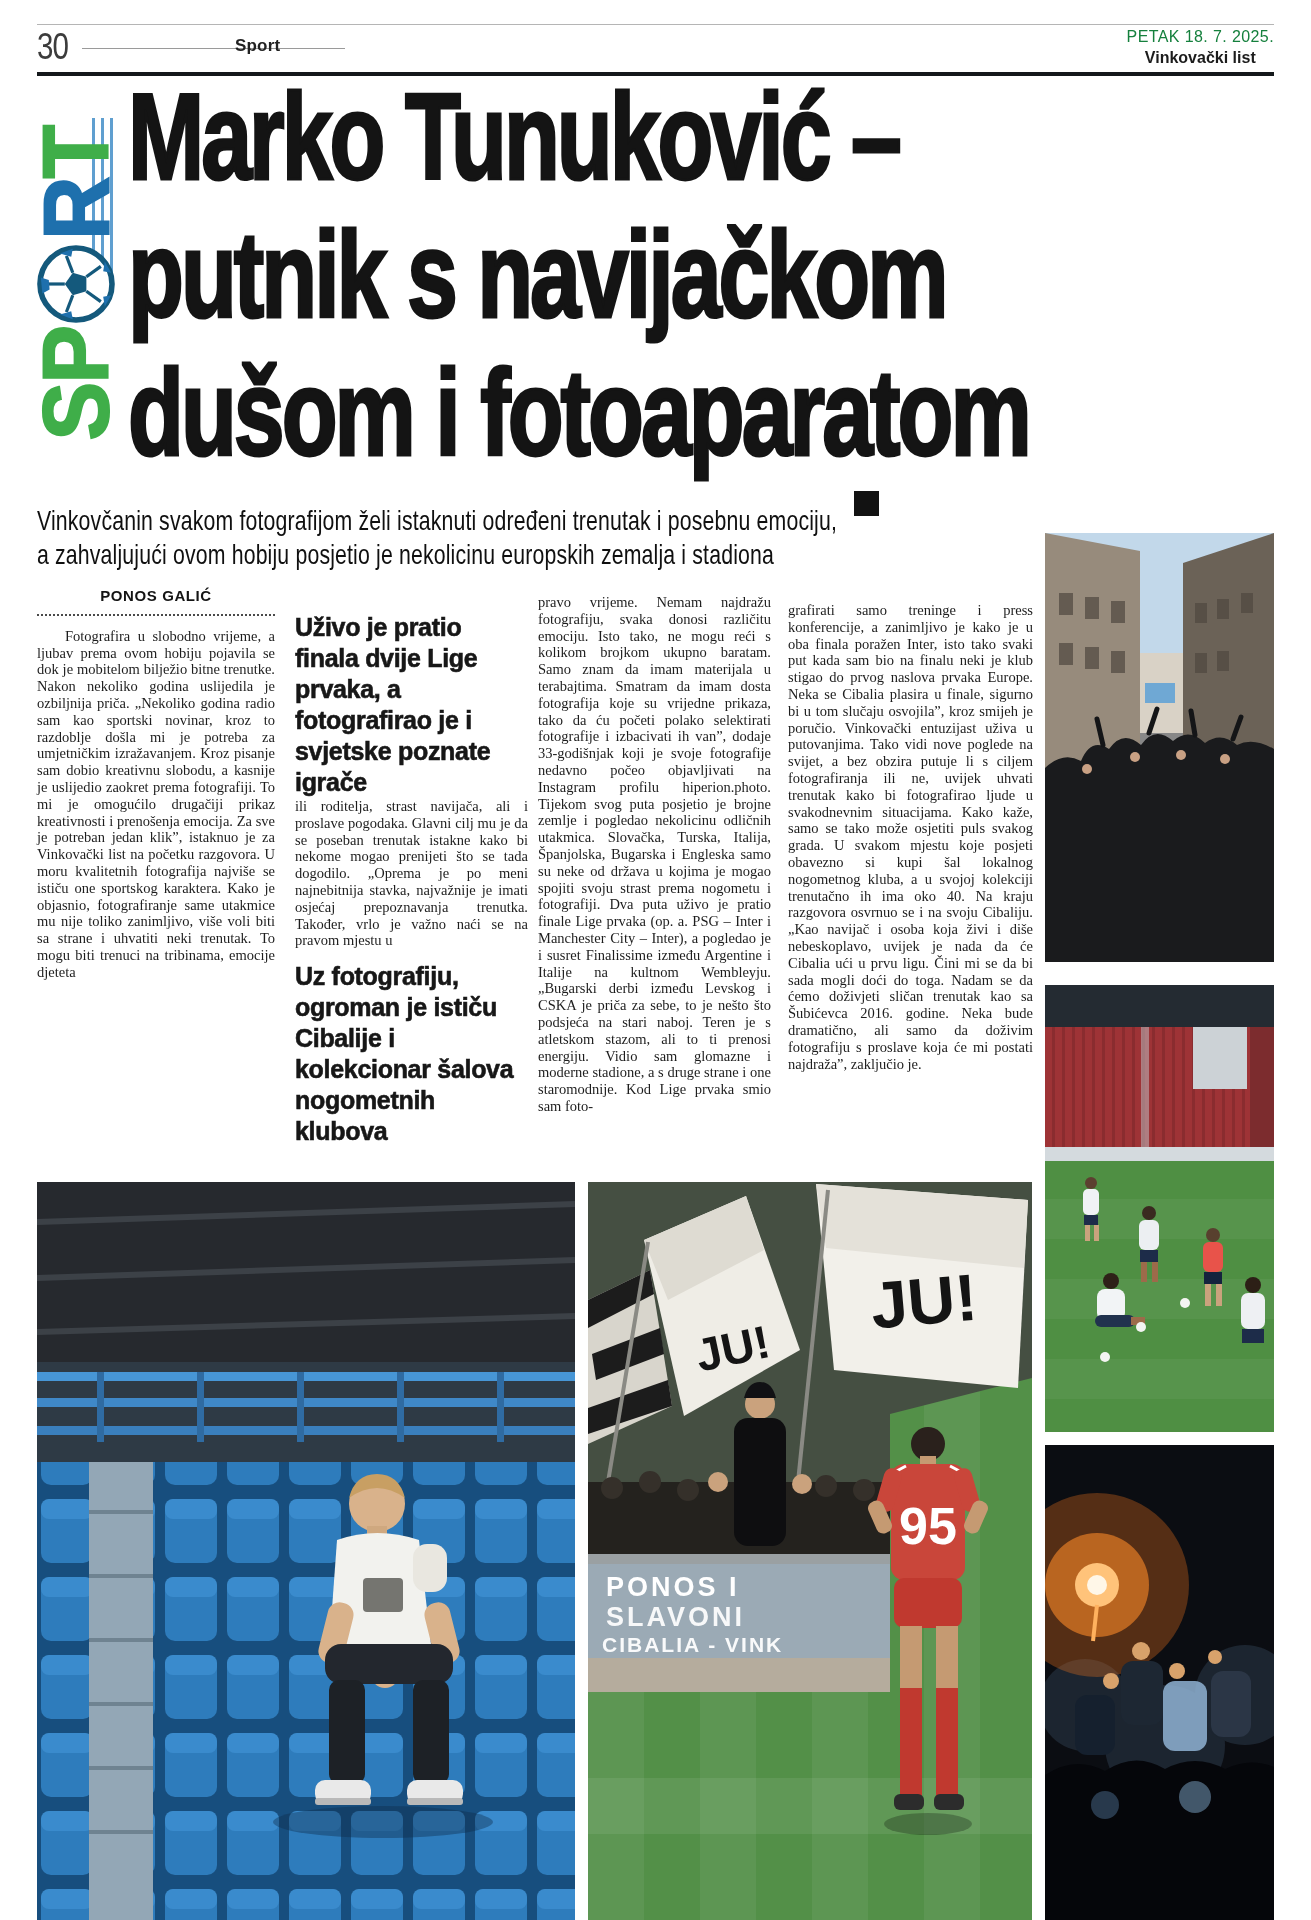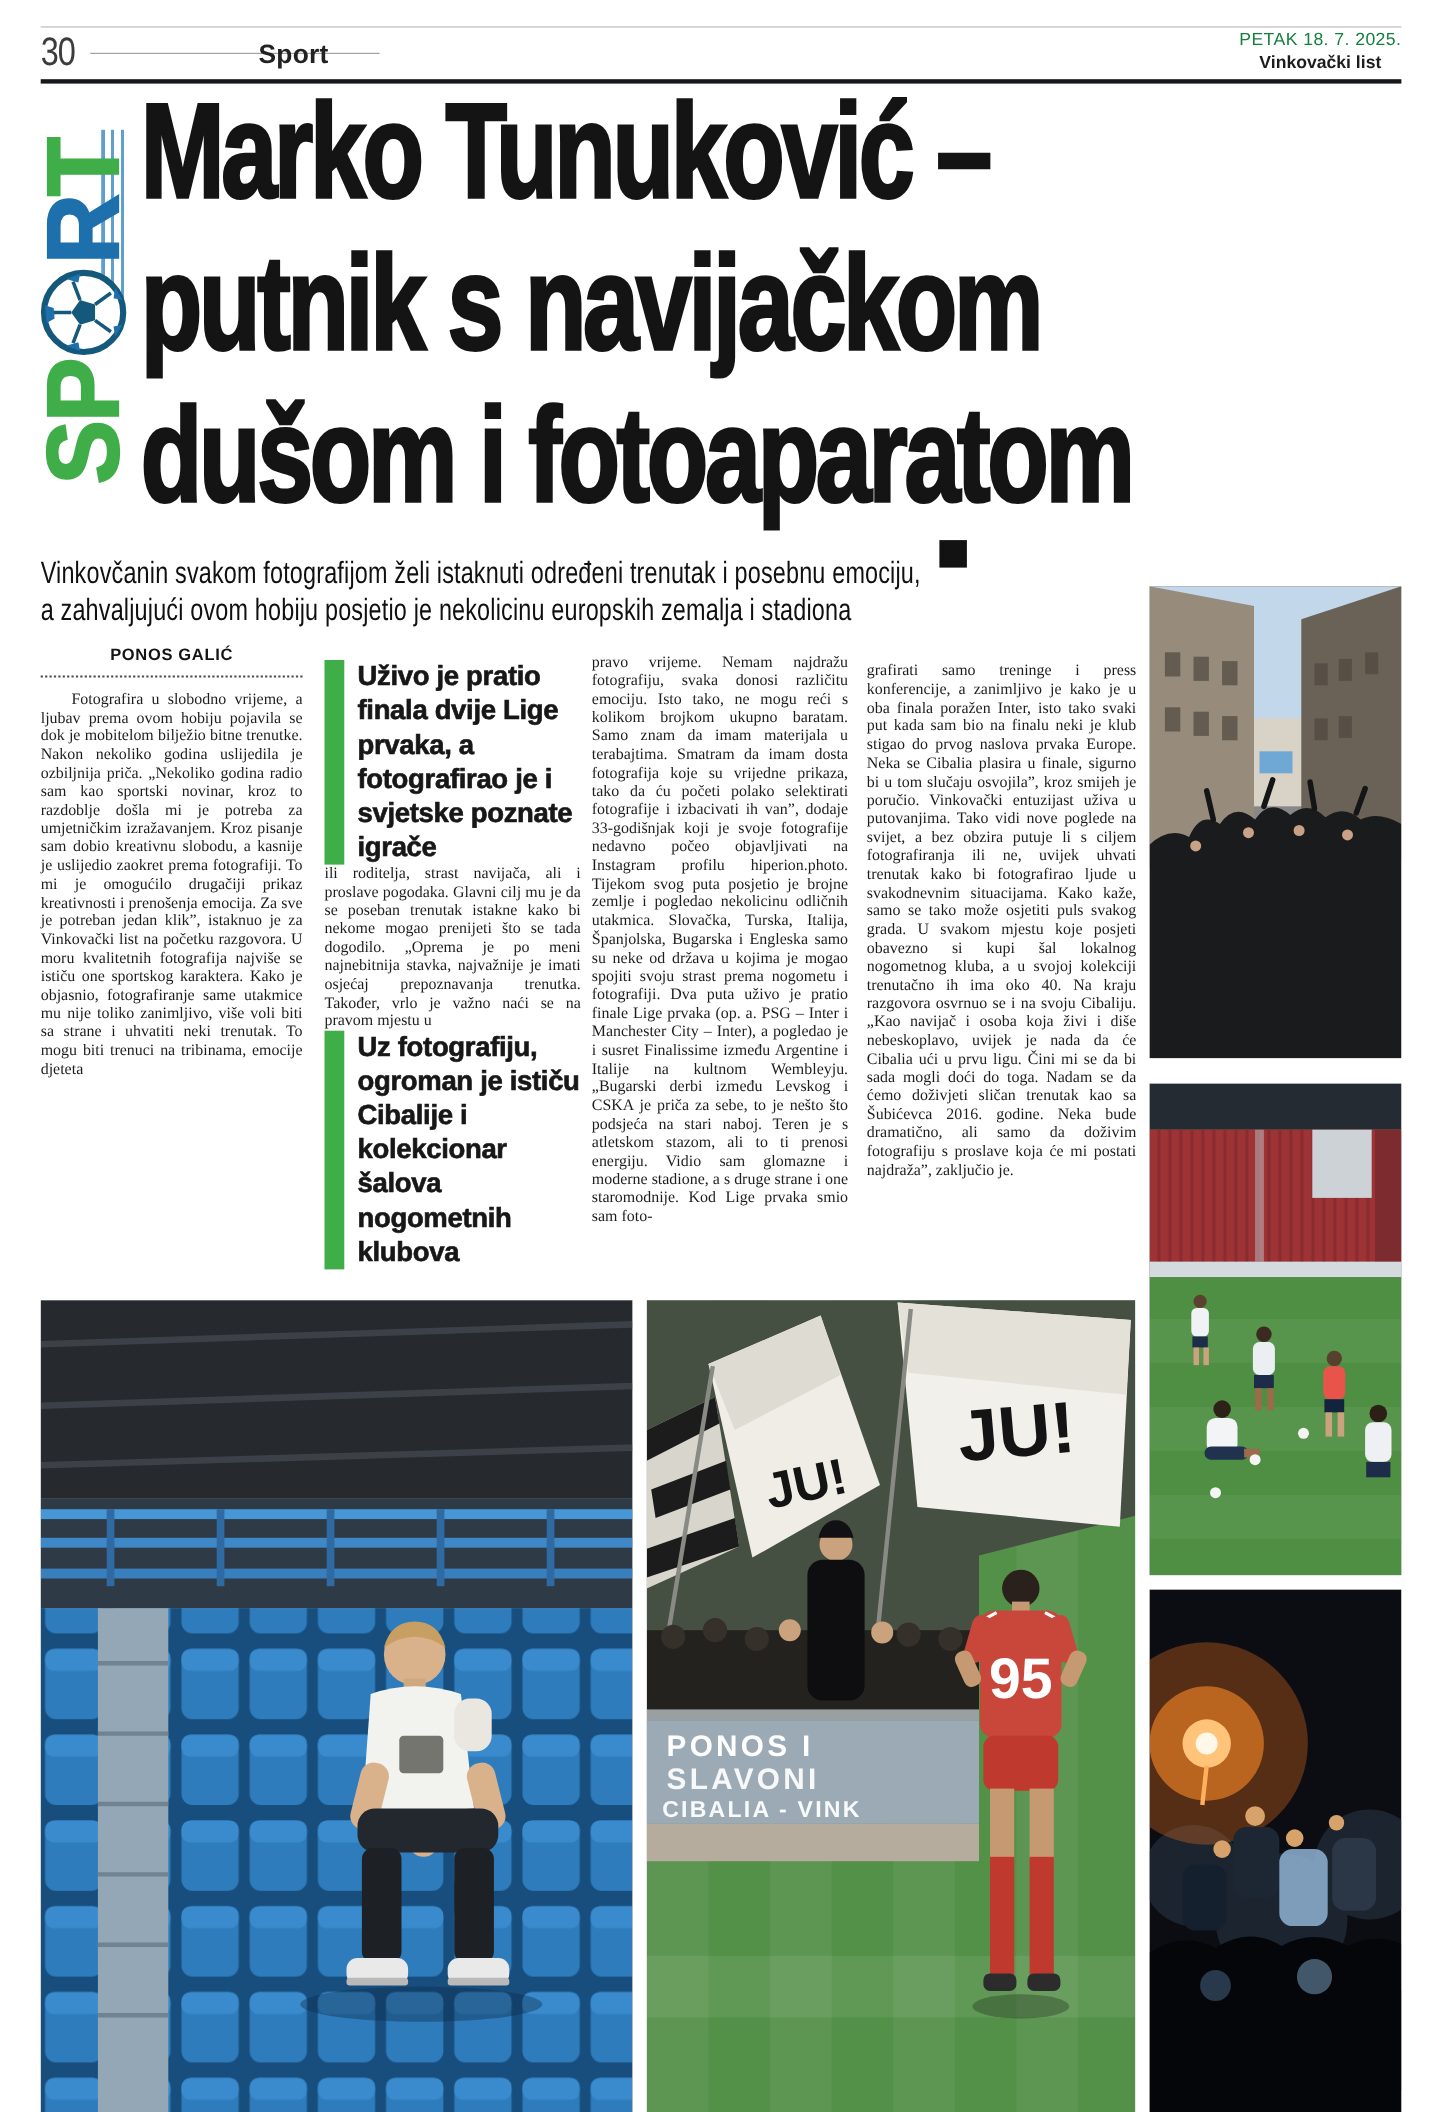--- a/index.html
+++ b/index.html
@@ -7,21 +7,21 @@
     width:1311px;height:1920px;position:relative;overflow:hidden;
     background:#ffffff;color:#1a1a1a;
     font-family:"Liberation Serif", serif;
   }
   .abs{position:absolute;}
 
   
   .top-hairline{left:37px;top:24px;width:1237px;height:1px;background:#b5b5b5;}
   .page-number{left:37px;top:26px;font-family:"Liberation Sans",sans-serif;font-size:36px;font-weight:400;color:#3c3c3c;letter-spacing:-1px;transform:scaleX(.82);transform-origin:0 0;}
   .header-mini-rule{left:82px;top:48px;width:263px;height:1px;background:#9a9a9a;}
-  .section-label{left:235px;top:36px;font-family:"Liberation Sans",sans-serif;font-size:24px;font-weight:600;color:#222;letter-spacing:.2px;}
+  .section-label{left:235px;top:36px;font-family:"Liberation Sans",sans-serif;font-size:17px;font-weight:600;color:#222;letter-spacing:.2px;}
   .header-right{right:37px;top:28px;text-align:right;font-family:"Liberation Sans",sans-serif;}
   .header-date{font-size:16px;color:#15803d;letter-spacing:.4px;}
   .header-pub{font-size:16px;color:#1c1c1c;font-weight:600;margin-top:3px;text-align:center;}
   .thick-rule{left:37px;top:72px;width:1237px;height:4px;background:#14181b;}
 
   
   .sport-logo{left:28px;top:84px;width:96px;height:400px;}
   .logo-word{position:absolute;left:-152px;top:152px;width:400px;height:96px;transform:rotate(-90deg);
     display:flex;align-items:center;justify-content:center;gap:1px;
     font-family:"Liberation Sans",sans-serif;font-weight:bold;font-size:88px;letter-spacing:-3px;}
@@ -40,21 +40,21 @@
   .subhead-square{left:854px;top:491px;width:25px;height:25px;background:#121212;}
 
   
   .bodycol{position:absolute;font-size:14.5px;line-height:16.8px;text-align:justify;color:#1d1d1d;}
   .bodycol p{margin:0;}
   .bodycol p.indent{text-indent:28px;}
   .bodycol p + p{margin-top:0;font-style:italic;}
   .byline{font-family:"Liberation Sans",sans-serif;font-weight:bold;font-size:15px;letter-spacing:.6px;
     text-align:center;color:#141414;padding-bottom:9px;border-bottom:2px dotted #4a4a4a;margin-bottom:12px;}
   .pq{display:flex;gap:12px;font-family:"Liberation Sans",sans-serif;font-weight:bold;
-    font-size:25px;line-height:31px;color:#171717;text-align:left;-webkit-text-stroke:.6px #171717;letter-spacing:-.3px;}
+    font-size:25px;line-height:31px;color:#171717;text-align:left;-webkit-text-stroke:.6px #171717;letter-spacing:-.3px;flex-direction:column;}
   .pq-bar{width:18px;background:#3fae49;flex:none;}
   .pq-text{flex:1;}
   .colB-body{margin-top:16px;margin-bottom:17px;}
 
   
   .photo{position:absolute;overflow:hidden;background:#888;}
   .photo svg{display:block;}
   #photo-street{left:1045px;top:533px;width:229px;height:429px;}
   #photo-stadium{left:1045px;top:985px;width:229px;height:447px;}
   #photo-flare{left:1045px;top:1445px;width:229px;height:475px;}

